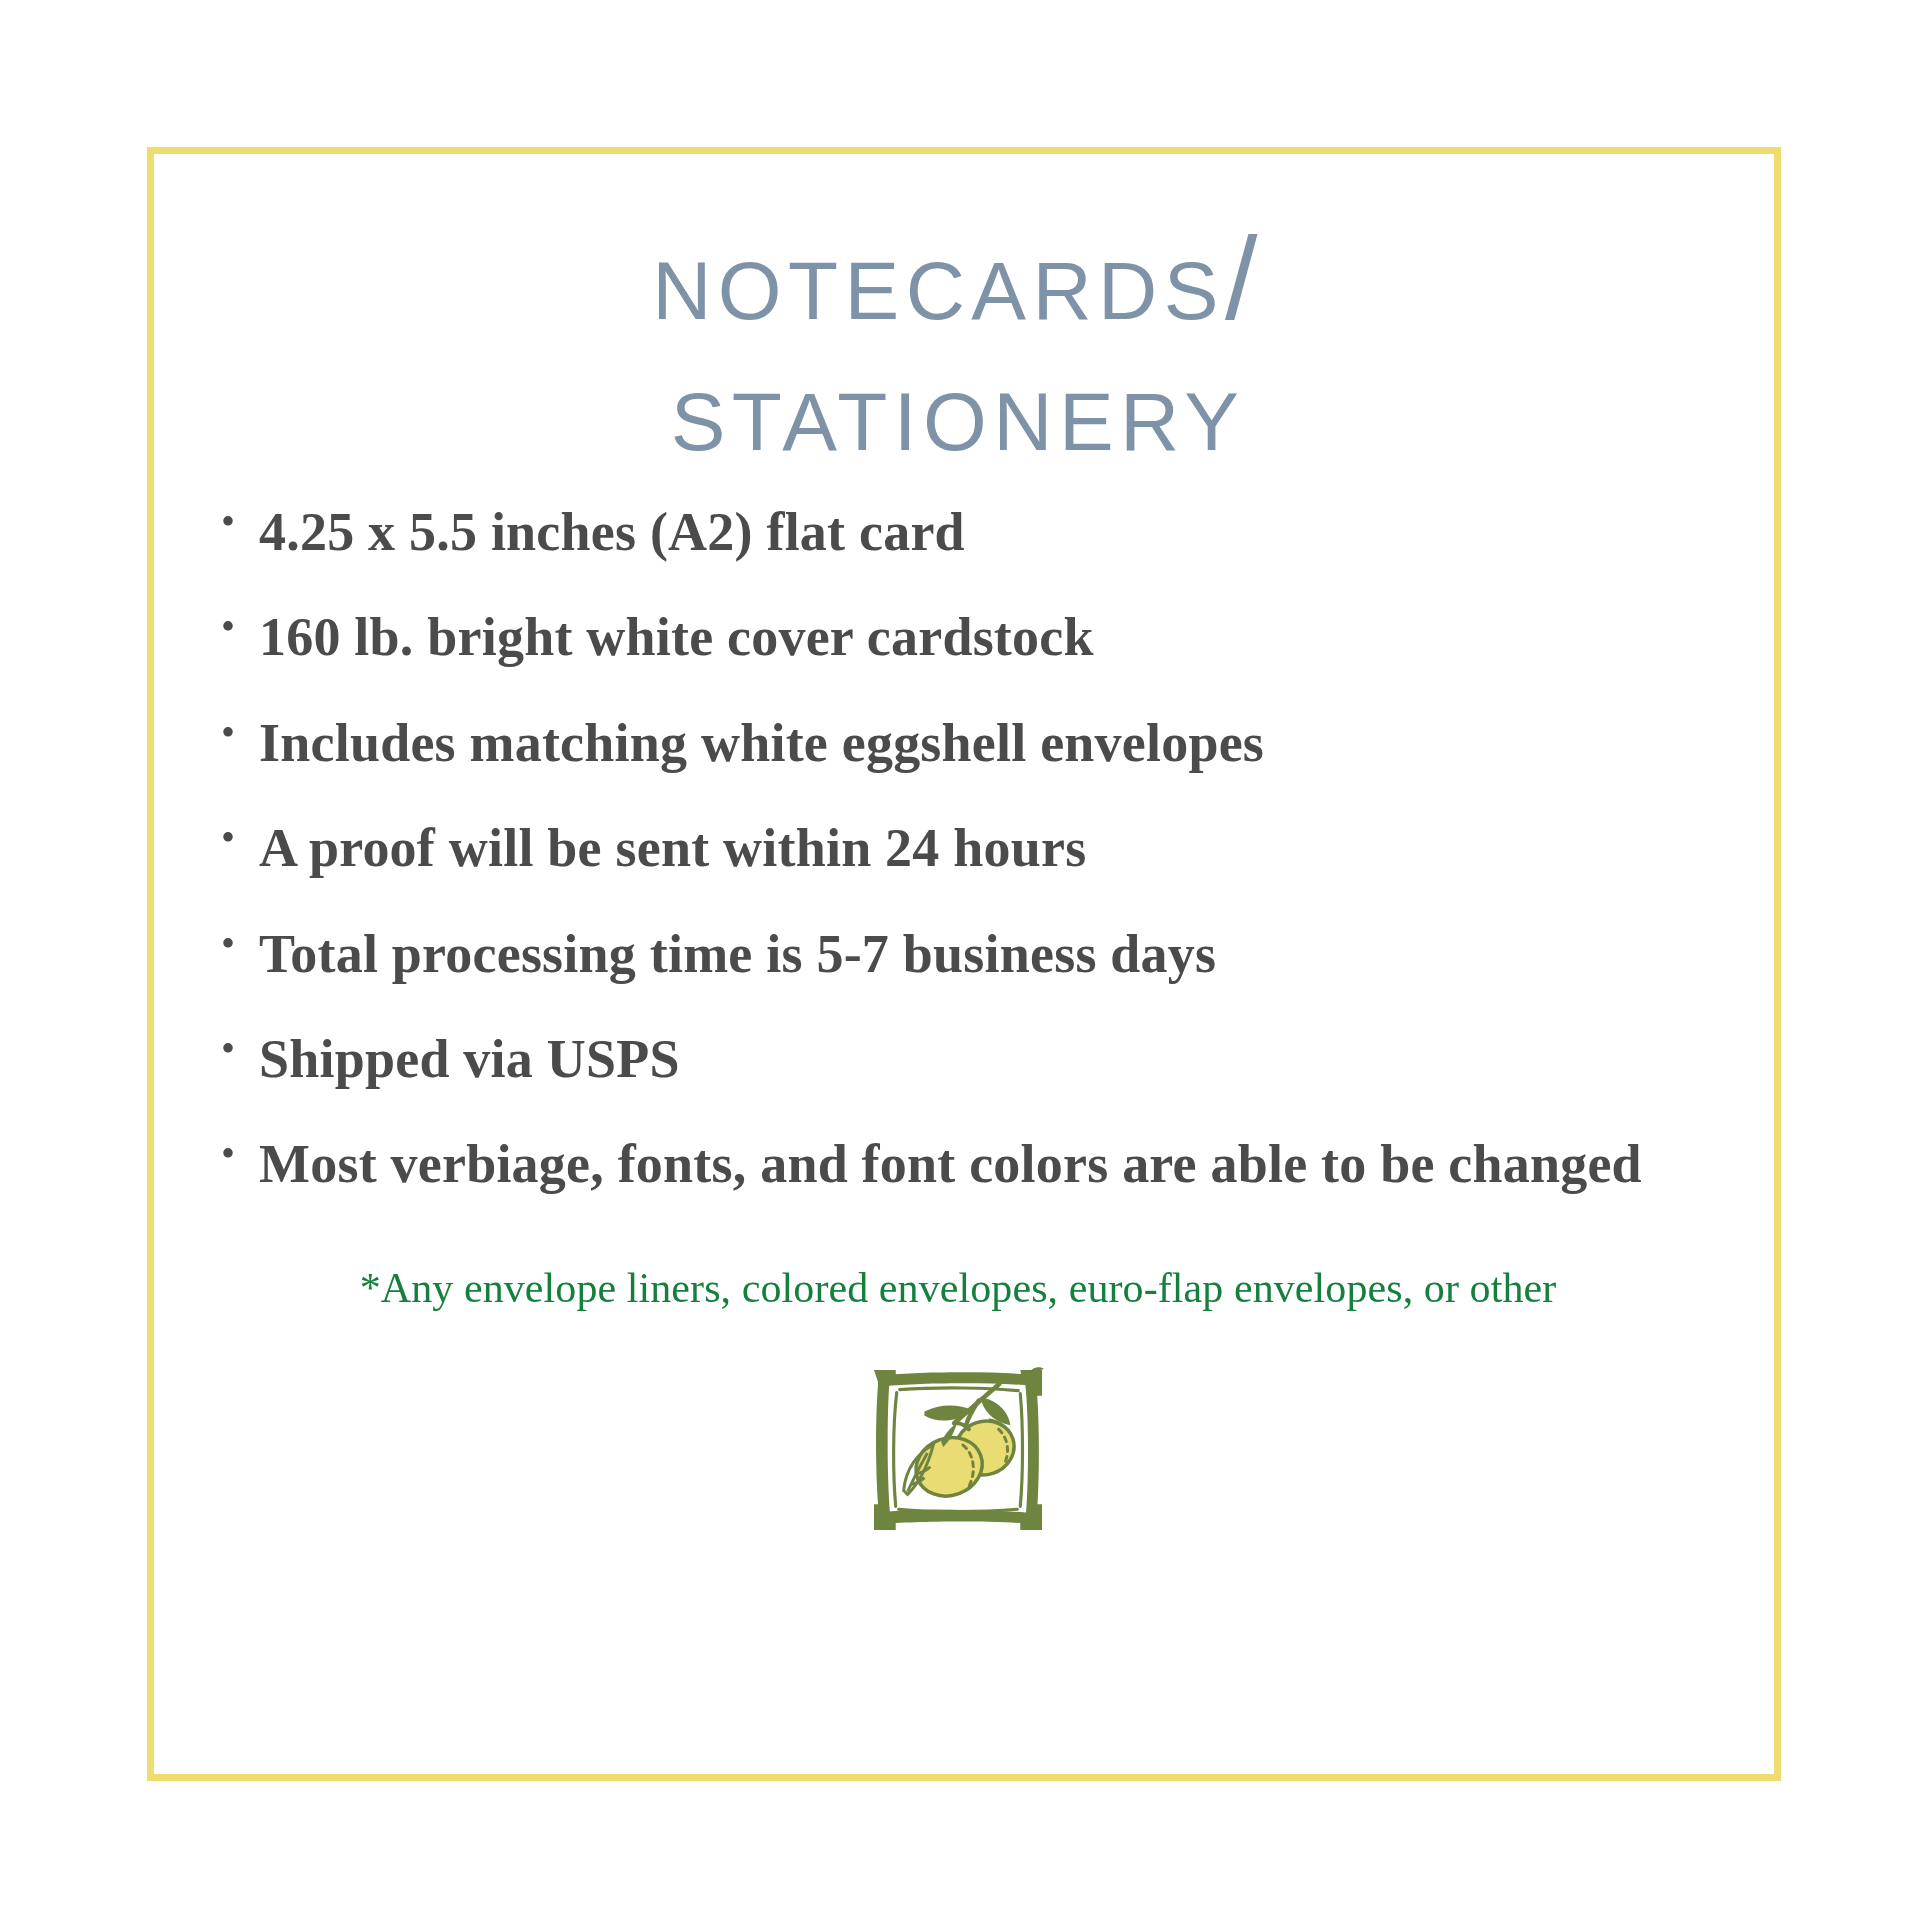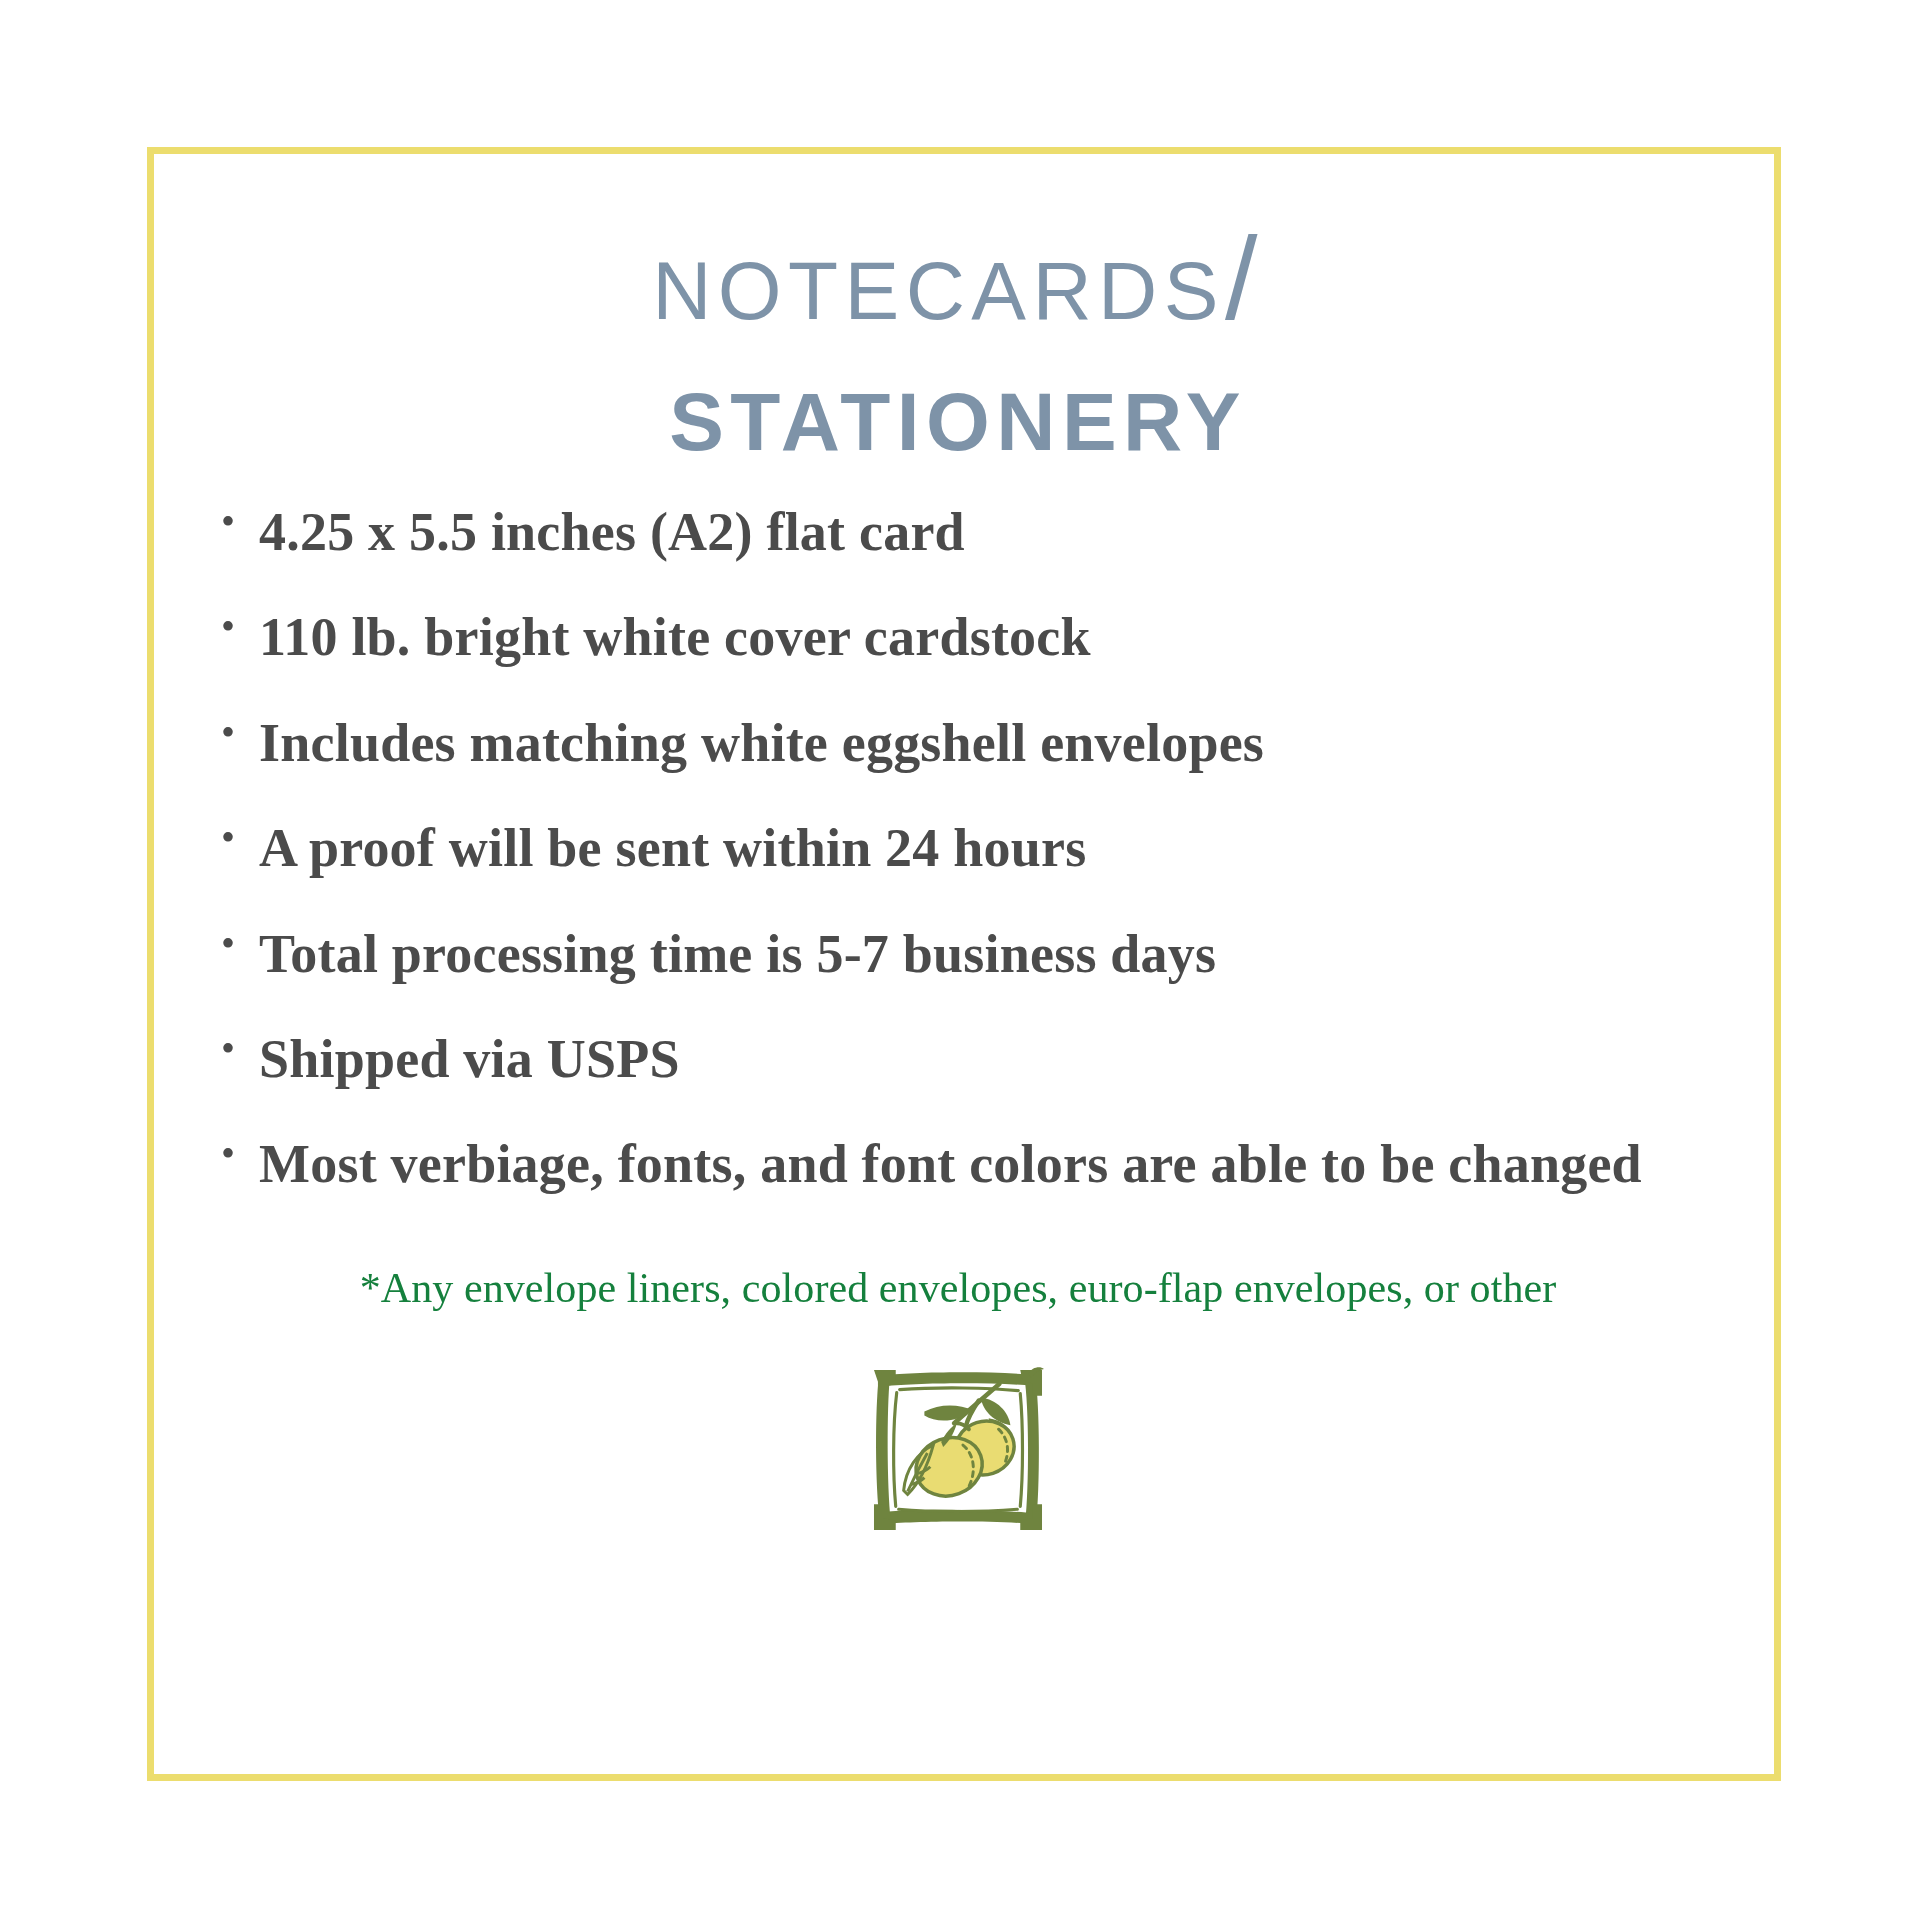--- a/index.html
+++ b/index.html
@@ -50,21 +50,21 @@
     font-weight: 300;
     color: #7e93a8;
     font-variant: small-caps;
     text-transform: lowercase;
     letter-spacing: 0.055em;
     line-height: 1.12;
     white-space: nowrap;
   }
   .title-line::first-letter { }
   .title-line-1 { font-size: 117px; }
-  .title-line-2 { font-size: 117px; font-weight: bold; }
+  .title-line-2 { font-size: 117px; }
 
   
   .bullets {
     width: 100%;
     margin: 0;
     padding: 0 0 0 16px;
     list-style: none;
     color: #4b4b4b;
   }
   .bullet-item {
@@ -127,21 +127,21 @@
       <div class="title-line title-line-2">Stationery</div>
     </div>
 
     <ul class="bullets">
       <li class="bullet-item">
         <span class="bullet-dot">•</span>
         <span class="bullet-text">4.25 x 5.5 inches (A2) flat card</span>
       </li>
       <li class="bullet-item">
         <span class="bullet-dot">•</span>
-        <span class="bullet-text">110 lb. bright white cover cardstock</span>
+        <span class="bullet-text">160 lb. bright white cover cardstock</span>
       </li>
       <li class="bullet-item">
         <span class="bullet-dot">•</span>
         <span class="bullet-text">Includes matching white eggshell envelopes</span>
       </li>
       <li class="bullet-item">
         <span class="bullet-dot">•</span>
         <span class="bullet-text">A proof will be sent within 24 hours</span>
       </li>
       <li class="bullet-item">

